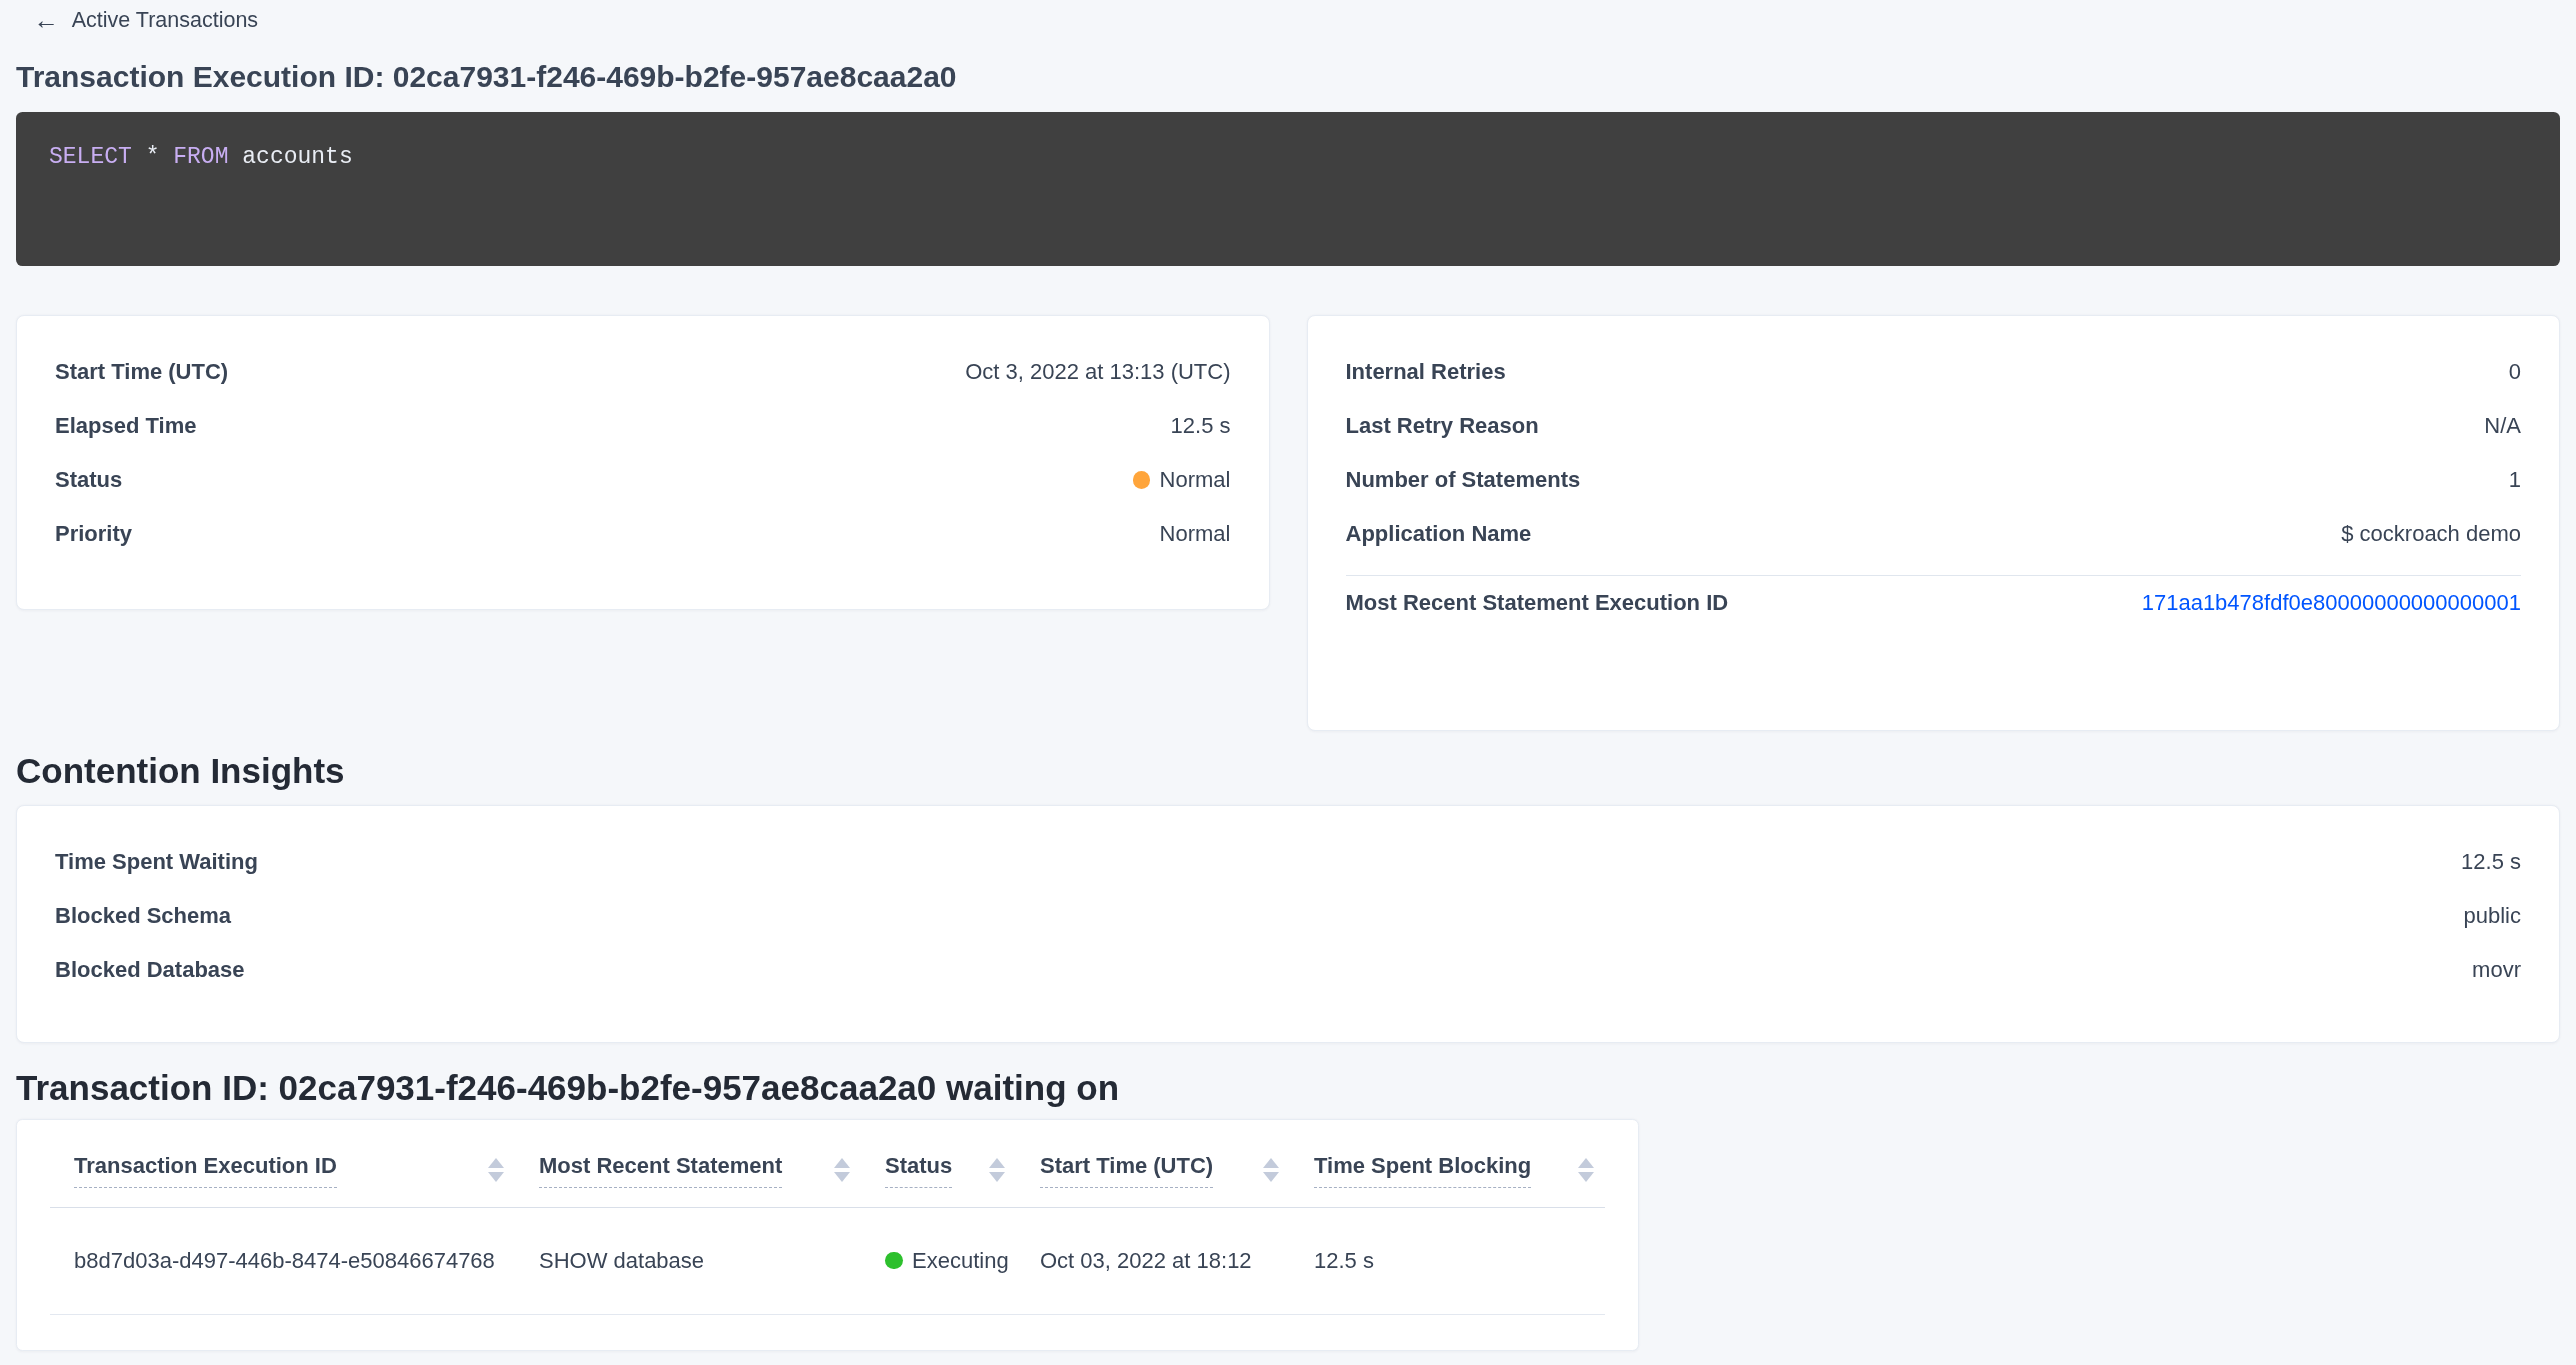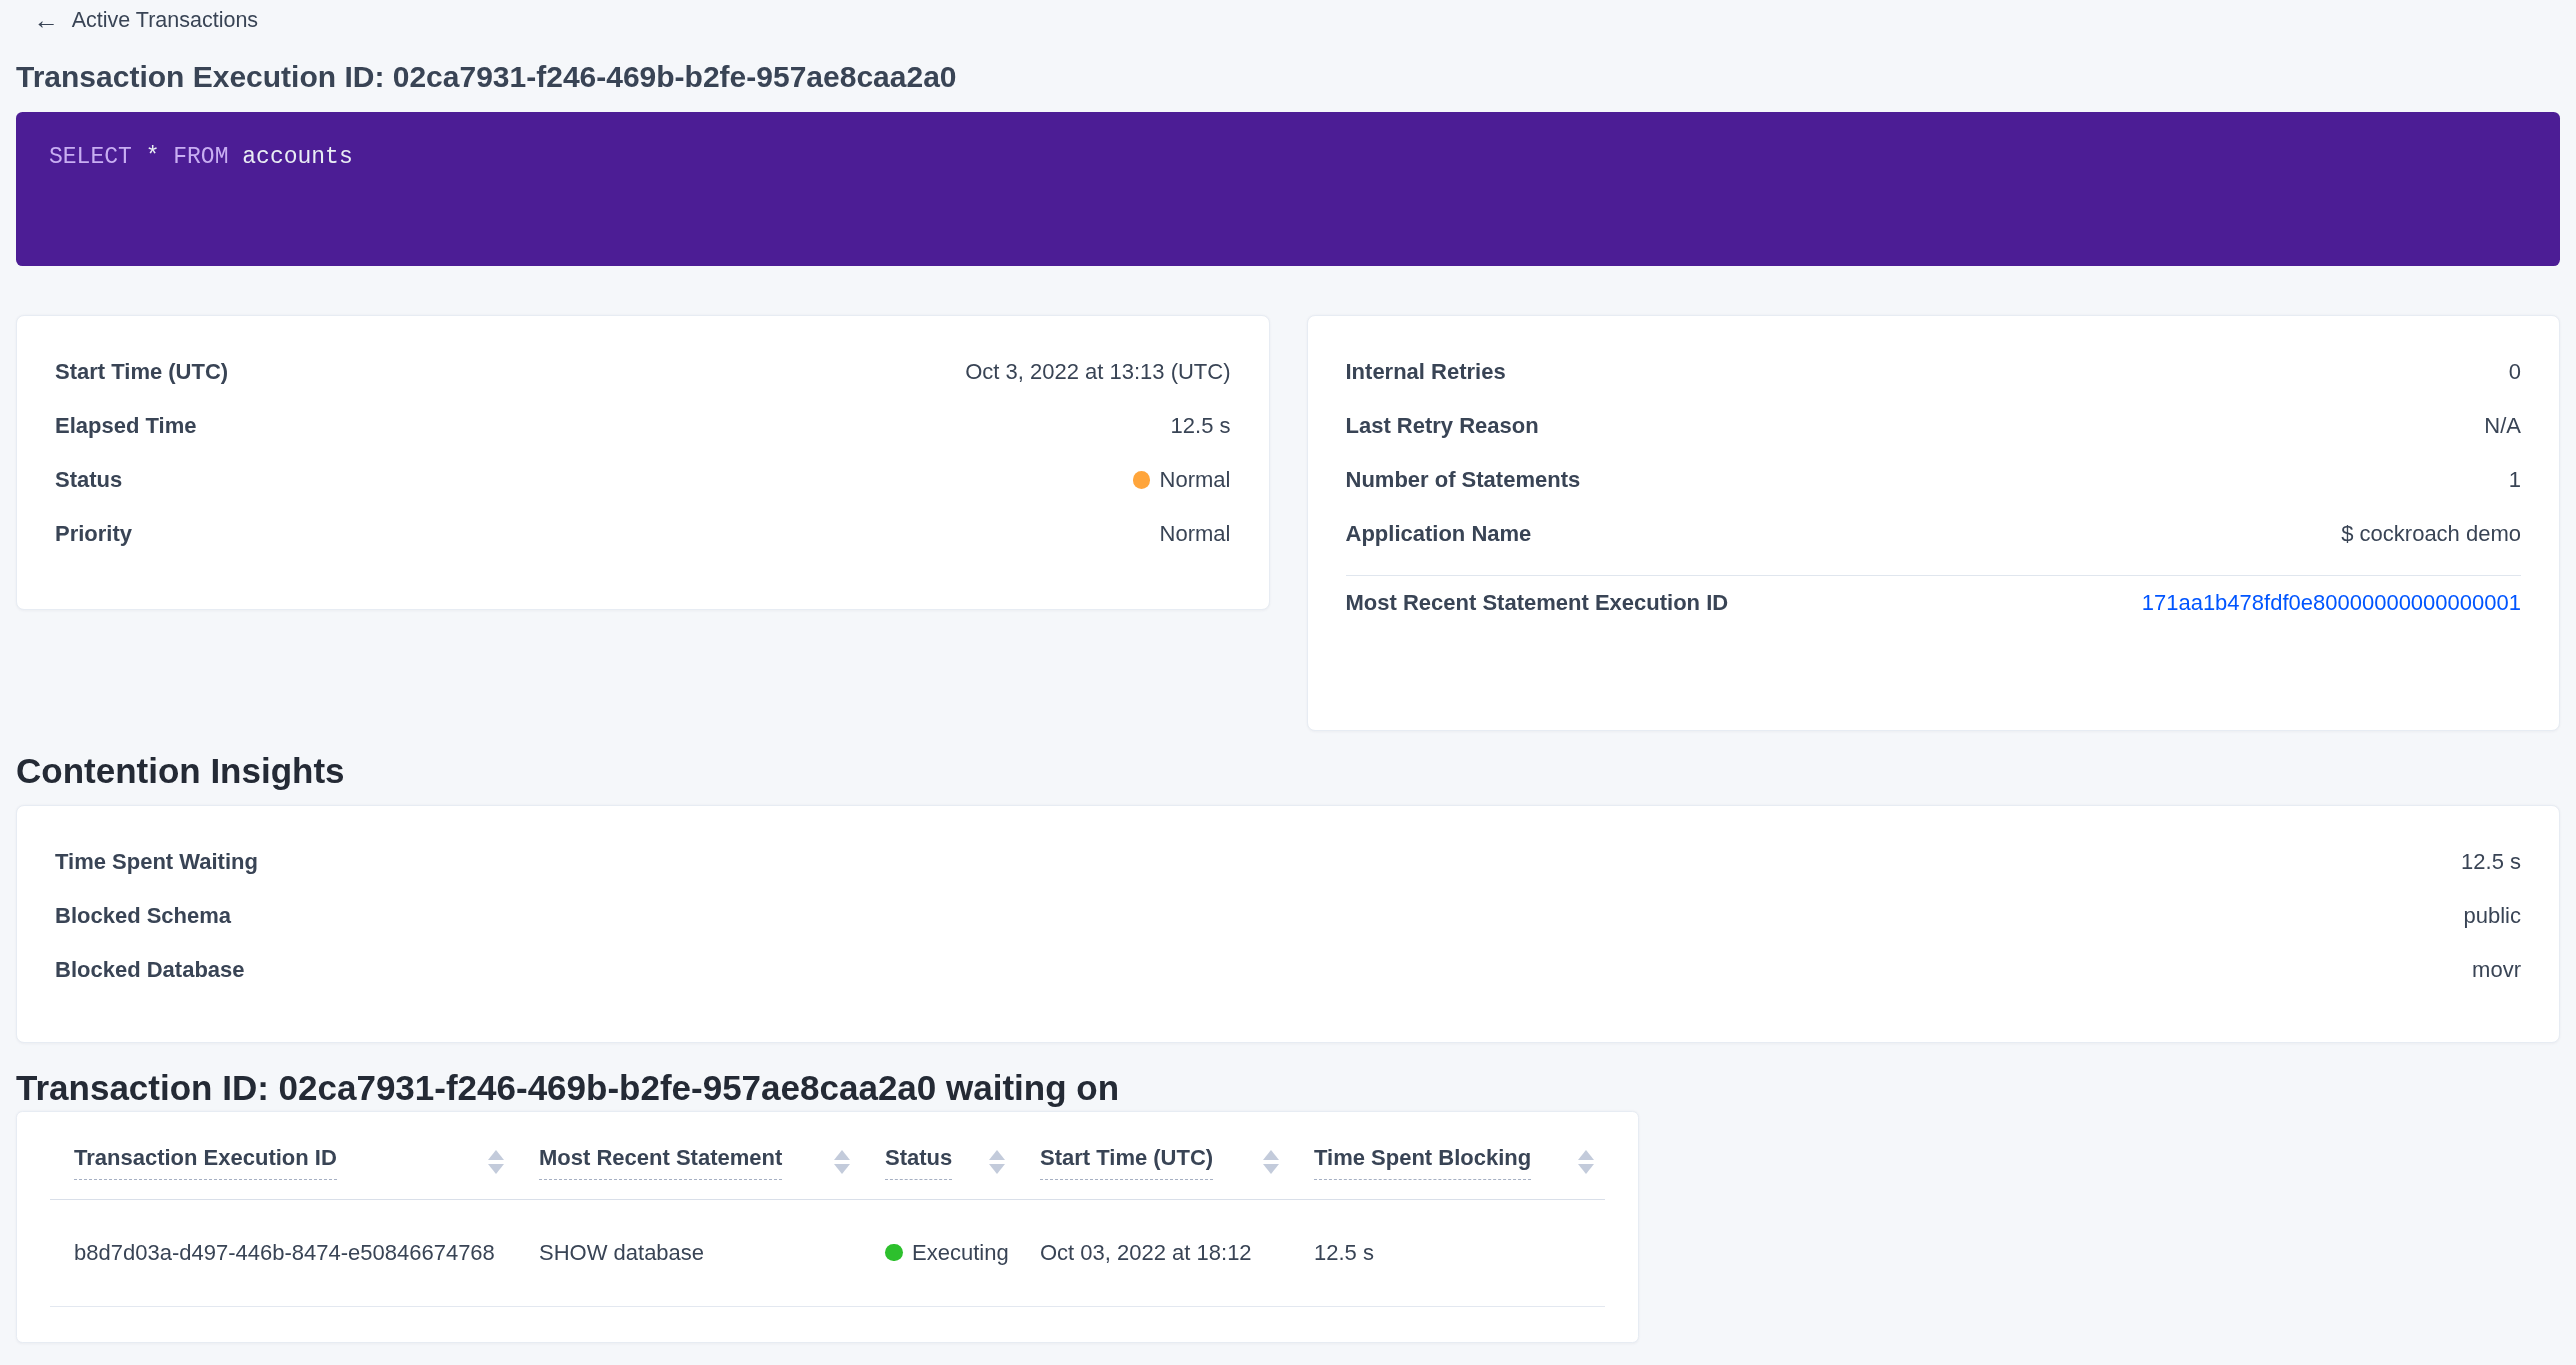--- a/index.html
+++ b/index.html
@@ -30,21 +30,21 @@
     font-size: 30px;
     font-weight: 700;
     line-height: 37px;
     color: #394455;
   }
 
   
   .sql-box {
     margin-top: 17.5px;
     height: 154px;
-    background: #4c1d95;
+    background: #404040;
     border-radius: 6.4px;
     padding: 32px 32px 0 33px;
   }
   .sql-code {
     font-family: "Liberation Mono", "DejaVu Sans Mono", monospace;
     font-size: 23px;
     color: #e9edf4;
     white-space: pre;
   }
   .sql-kw { color: #c8aef2; }
@@ -88,21 +88,21 @@
   .dot-executing { background: #2dc02d; }
 
   
   .section-heading {
     font-size: 35px;
     font-weight: 700;
     line-height: 32px;
     color: #242a35;
   }
   .heading-contention { margin-top: 24px; margin-bottom: 17.5px; }
-  .heading-waiting    { margin-top: 29px; margin-bottom: 7px; }
+  .heading-waiting    { margin-top: 29px; margin-bottom: 15px; }
 
   
   .table-card {
     background: #ffffff;
     border: 0.8px solid #e7ecf3;
     border-radius: 6.4px;
     box-shadow: 0 0.8px 2.4px rgba(57, 68, 85, 0.05);
     width: 1623px;
     height: 232px;
     padding: 0 33px;

